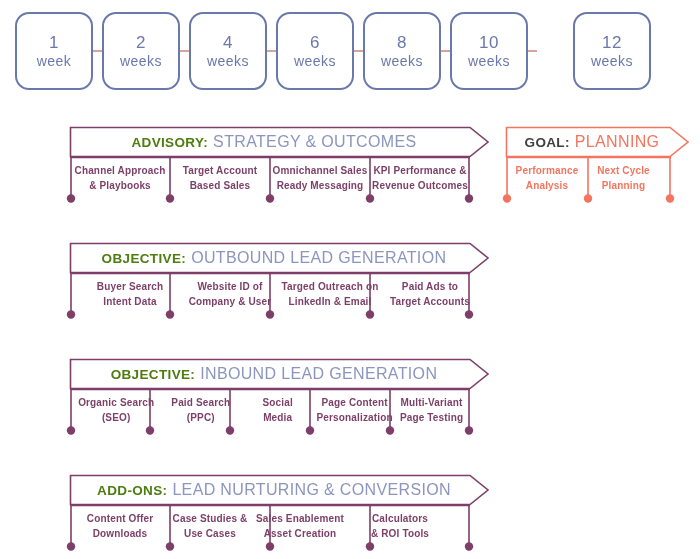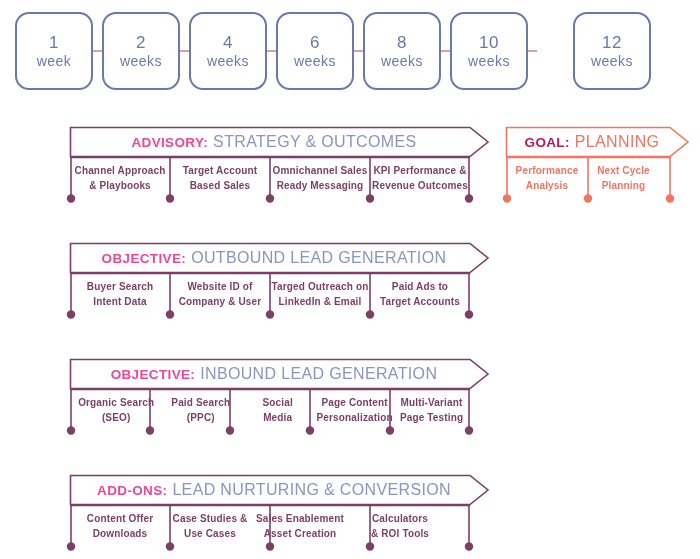--- a/index.html
+++ b/index.html
@@ -74,30 +74,30 @@
     display: flex;
     align-items: center;
     justify-content: center;
     white-space: nowrap;
     pointer-events: none;
   }
   .hdr-strong {
     font-size: 13.5px;
     font-weight: 700;
     letter-spacing: .35px;
-    color: #ec4899;
+    color: #4d7c0f;
   }
   .hdr-light {
     font-size: 16px;
     font-weight: 400;
     letter-spacing: .35px;
     color: #8b95bd;
     margin-left: 5px;
   }
-  .row.goal .hdr-strong { color: #be185d; }
+  .row.goal .hdr-strong { color: #404040; }
   .row.goal .hdr-light  { color: #f4755f; }
 
   .subs {
     position: absolute;
     display: flex;
   }
   .sub {
     position: relative;
     display: flex;
     align-items: flex-start;
@@ -244,21 +244,21 @@
         <circle cx="200" cy="71.5" r="4.2" fill="#7d3f68"></circle>
         <line x1="300" y1="30" x2="300" y2="68" stroke="#7d3f68" stroke-width="1.6"></line>
         <circle cx="300" cy="71.5" r="4.2" fill="#7d3f68"></circle>
         <line x1="399" y1="30" x2="399" y2="68" stroke="#7d3f68" stroke-width="1.6"></line>
         <circle cx="399" cy="71.5" r="4.2" fill="#7d3f68"></circle>
       </svg>
       <div class="row-header" style="width: 408px;">
         <span class="hdr-strong">OBJECTIVE:</span>
         <span class="hdr-light">OUTBOUND LEAD GENERATION</span>
       </div>
-      <div class="subs" style="left: 0px; top: 30px; width: 400px; height: 38px;">
+      <div class="subs" style="left: 10px; top: 30px; width: 400px; height: 38px;">
         <div class="sub" style="width: 100px;">
           <div class="sub-label">
             <div>Buyer Search</div>
             <div>Intent Data</div>
           </div>
         </div>
         <div class="sub" style="width: 100px;">
           <div class="sub-label">
             <div>Website ID of</div>
             <div>Company &amp; User</div>

